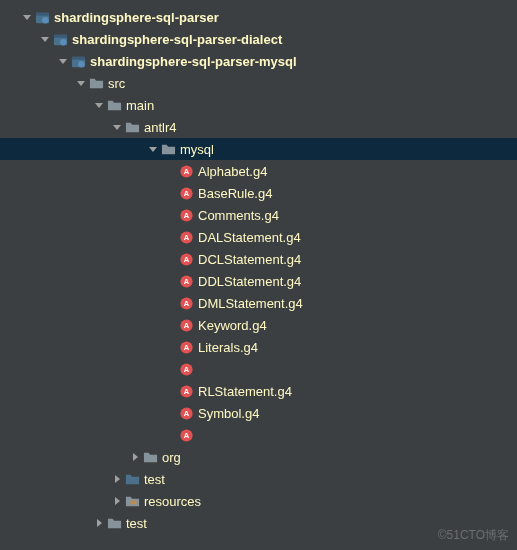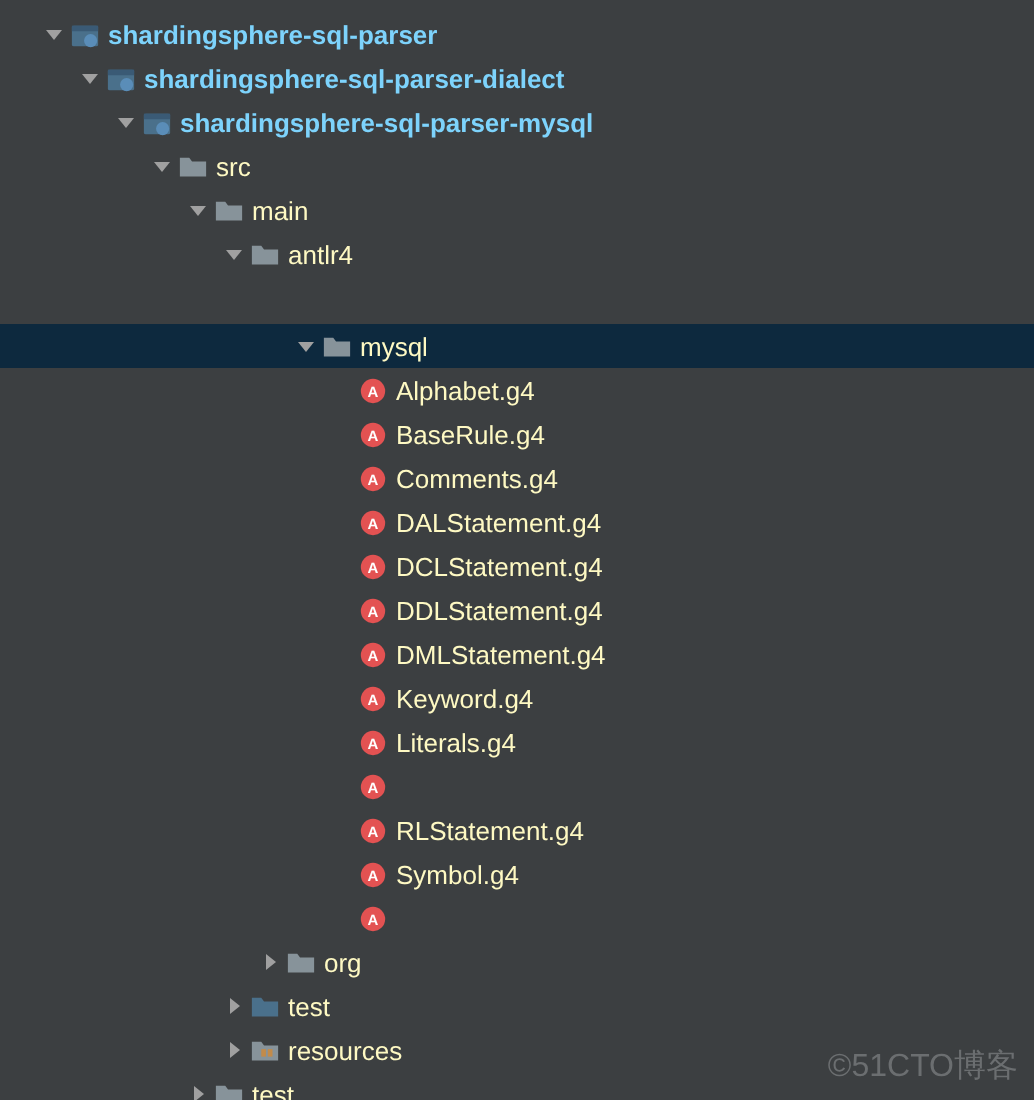--- a/index.html
+++ b/index.html
@@ -20,21 +20,20 @@
   .row {
     display: flex;
     align-items: center;
     height: 20px;
     padding-top: 1px;
     padding-bottom: 1px;
     white-space: nowrap;
   }
   .row.selected {
     background: #0d293e;
-    margin-top: 24px;
   }
   .indent {
     display: inline-block;
     flex-shrink: 0;
   }
   .arrow {
     width: 14px;
     display: inline-flex;
     align-items: center;
     justify-content: center;
@@ -56,28 +55,28 @@
   }
   .folder-icon svg, .module-icon svg, .antlr-icon svg {
     width: 15px;
     height: 15px;
   }
   .label {
     color: #fef9c3;
   }
   .label.bold {
     font-weight: bold;
-    color: #7dd3fc;
+    color: #fef9c3;
   }
   .watermark {
     position: absolute;
     right: 8px;
     bottom: 6px;
     color: #6b6e70;
-    font-size: 16px;
+    font-size: 12px;
   }
 </style>
 </head>
 <body>
 
 <div class="tree">
 
   <div class="row">
     <span class="indent" style="width:20px"></span>
     <span class="arrow">

